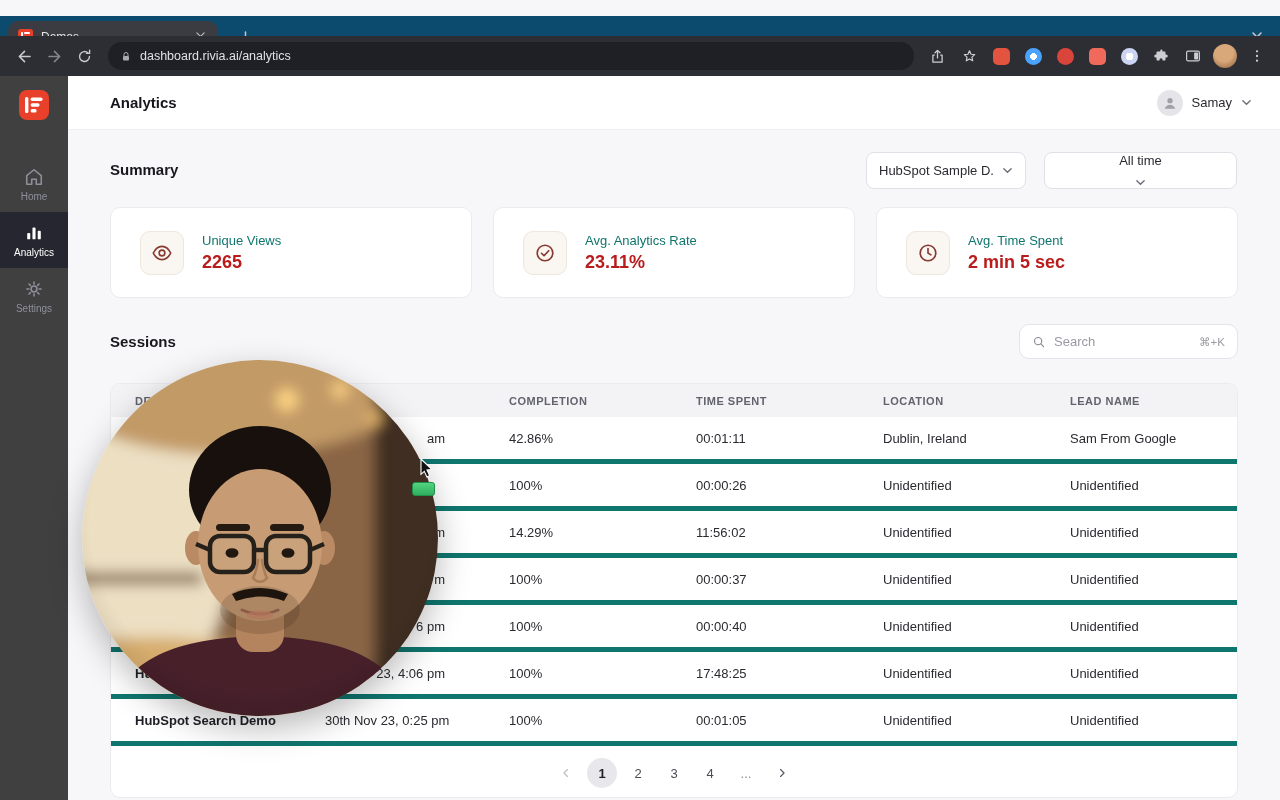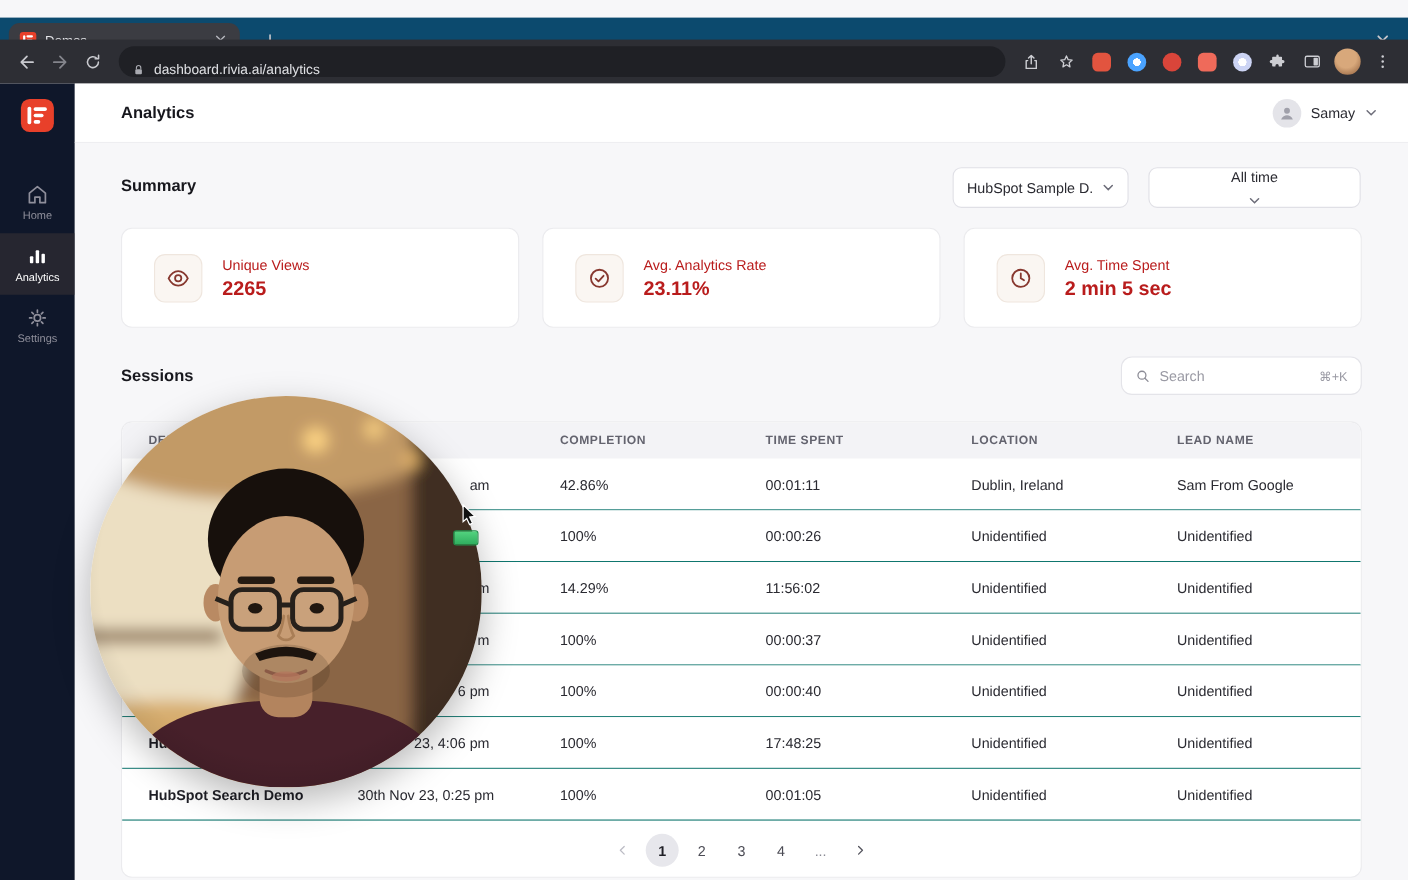--- a/index.html
+++ b/index.html
@@ -24,35 +24,35 @@
                    box-shadow:0 3.5px 0 -0.5px #fff, 0 7px 0 -1px #fff; border-radius:1px; }
   .newtab { position:absolute; left:232px; top:8px; width:26px; height:26px; border-radius:50%;
             display:flex; align-items:center; justify-content:center; color:#c6c7cd; }
   .tabstrip-chevron { position:absolute; right:12px; top:8px; width:22px; height:22px; display:flex; align-items:center; justify-content:center; color:#c6c7cd; }
 
   .toolbar { position:absolute; top:36px; left:0; right:0; height:40px; background:#2d2e34;
              display:flex; align-items:center; padding:0 10px; gap:2px; }
   .nav-btn { width:28px; height:28px; border-radius:50%; display:flex; align-items:center; justify-content:center; color:#c9cacf; flex:none; }
   .nav-btn.dim { color:#84858c; }
   .omnibox { flex:1; height:28px; margin:0 8px; background:#1f2025; border-radius:14px;
-             display:flex; align-items:flex-end; padding:0 12px; gap:8px; min-width:0; }
+             display:flex; align-items:center; padding:0 12px; gap:8px; min-width:0; }
   .omnibox .lock { color:#a9aab1; flex:none; }
   .url-text { color:#dfe0e4; font-size:12.5px; white-space:nowrap; overflow:hidden; }
   .chrome-actions { display:flex; align-items:center; gap:6px; flex:none; }
   .chrome-icon { width:26px; height:26px; display:flex; align-items:center; justify-content:center; color:#cdced3; }
   .ext-dot { width:17px; height:17px; border-radius:5px; }
   .ext-red { background:#e2543f; }
   .ext-red2 { background:#d9453a; border-radius:50%; }
   .ext-pink { background:#ef6a5a; }
   .ext-blue { background:radial-gradient(circle at 50% 50%, #ffffff 0 28%, #4aa3ff 30% 100%); border-radius:50%; }
   .ext-pale { background:radial-gradient(circle at 50% 50%, #ffffff 0 30%, #ccd4f4 32% 100%); border-radius:50%; }
   .chrome-avatar { width:24px; height:24px; border-radius:50%; background:radial-gradient(circle at 45% 35%, #d8a87b 0 45%, #8a5a38 100%); }
 
   
-  .app-sidebar { position:absolute; top:76px; left:0; bottom:0; width:68px; background:#0f172a; }
+  .app-sidebar { position:absolute; top:76px; left:0; bottom:0; width:68px; background:#404040; }
   .logo { position:absolute; top:14px; left:19px; width:30px; height:30px; background:#e8402a; border-radius:8px; }
   .side-nav { position:absolute; top:80px; left:0; right:0; }
   .side-item { height:56px; display:flex; flex-direction:column; align-items:center; justify-content:center; gap:4px;
                color:#8f8f9b; font-size:10px; cursor:pointer; }
   .side-item.active { background:#262630; color:#ffffff; }
 
   .app-header { position:absolute; top:76px; left:68px; right:0; height:54px; background:#ffffff; border-bottom:1px solid #eeeef1;
                 display:flex; align-items:center; padding:0 28px 0 42px; }
   .page-title { font-size:15px; font-weight:700; color:#16161c; }
   .header-user { margin-left:auto; display:flex; align-items:center; gap:9px; color:#2a2a31; font-size:13px; }
@@ -68,36 +68,36 @@
   .select .sel-label { flex:1; white-space:nowrap; overflow:hidden; }
   .select-demo { left:798px; top:22px; width:160px; }
   .select-time { left:976px; top:22px; width:193px;flex-direction:column; }
   .chev { color:#6e6e7a; flex:none; }
 
   .cards { position:absolute; left:42px; top:77px; width:1128px; display:flex; gap:21px; }
   .card { flex:1; height:91px; background:#fff; border:1px solid #ebebee; border-radius:10px;
           display:flex; align-items:center; padding:0 24px 0 29px; gap:18px; }
   .card-icon { width:44px; height:44px; border-radius:10px; background:#faf6f2; border:1px solid #efe6de;
                display:flex; align-items:center; justify-content:center; color:#87382f; flex:none; }
-  .card-label { font-size:13px; color:#b91c1c; margin-bottom:4px; }
+  .card-label { font-size:13px; color:#0f766e; margin-bottom:4px; }
   .card-value { font-size:18px; font-weight:700; color:#b91c1c; }
 
   .searchbox { position:absolute; left:951px; top:194px; width:219px; height:35px; background:#fff;
                border:1px solid #e4e4e9; border-radius:10px; display:flex; align-items:center; padding:0 12px; gap:8px; }
   .searchbox input { border:none; outline:none; background:transparent; flex:1; font-size:13px; color:#33333a; min-width:0;
                      font-family:"Liberation Sans", sans-serif; }
   .searchbox input::placeholder { color:#9a9aa4; }
   .search-kbd { font-size:11.5px; color:#9a9aa4; flex:none; }
   .search-glyph { color:#8c8c96; flex:none; }
 
   .table-card { position:absolute; left:42px; top:253px; width:1128px; height:415px; background:#fff;
                 border:1px solid #ebebee; border-radius:10px; overflow:hidden; }
   .thead { display:flex; align-items:center; height:33px; background:#f3f3f6; color:#63636e;
            font-size:11px; font-weight:700; letter-spacing:0.5px; }
-  .trow { display:flex; align-items:center; height:47px; border-bottom:1px solid #0f766e; font-size:13px; color:#2a2a31; cursor:pointer; background:#fff; }
+  .trow { display:flex; align-items:center; height:47px; border-bottom:5px solid #0f766e; font-size:13px; color:#2a2a31; cursor:pointer; background:#fff; }
   .c-demo { width:214px; padding-left:24px; font-weight:700; color:#1f1f26; white-space:nowrap; overflow:hidden; }
   .thead .c-demo { font-weight:700; color:#63636e; }
   .c-date { width:184px; padding-right:64px; text-align:right; white-space:nowrap; }
   .c-comp { width:187px; }
   .c-time { width:187px; }
   .c-loc  { width:187px; }
   .c-lead { flex:1; }
 
   .pagination { position:absolute; left:0; right:0; bottom:9px; display:flex; align-items:center; justify-content:center; gap:6px; }
   .page-btn { width:30px; height:30px; border-radius:50%; border:none; background:transparent; font-size:13px;

